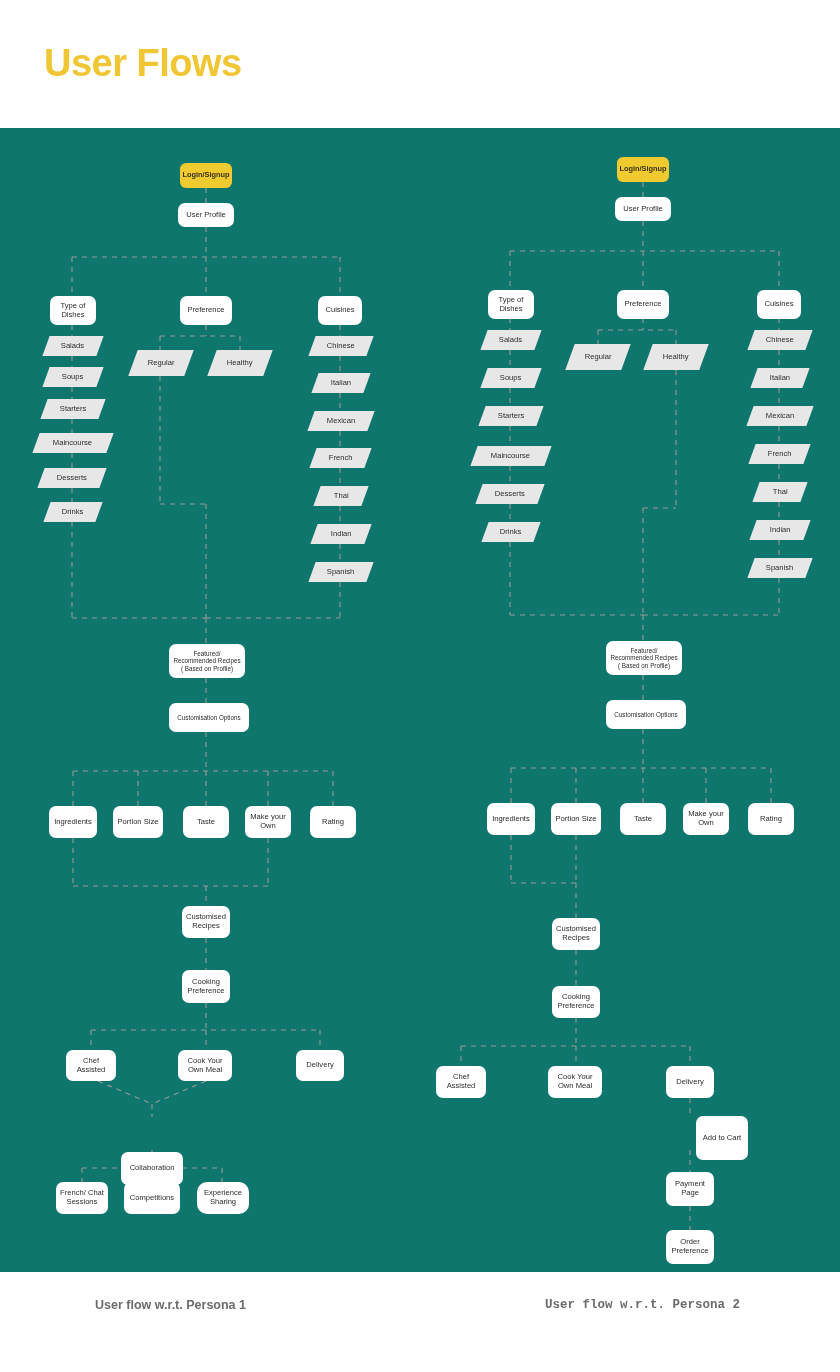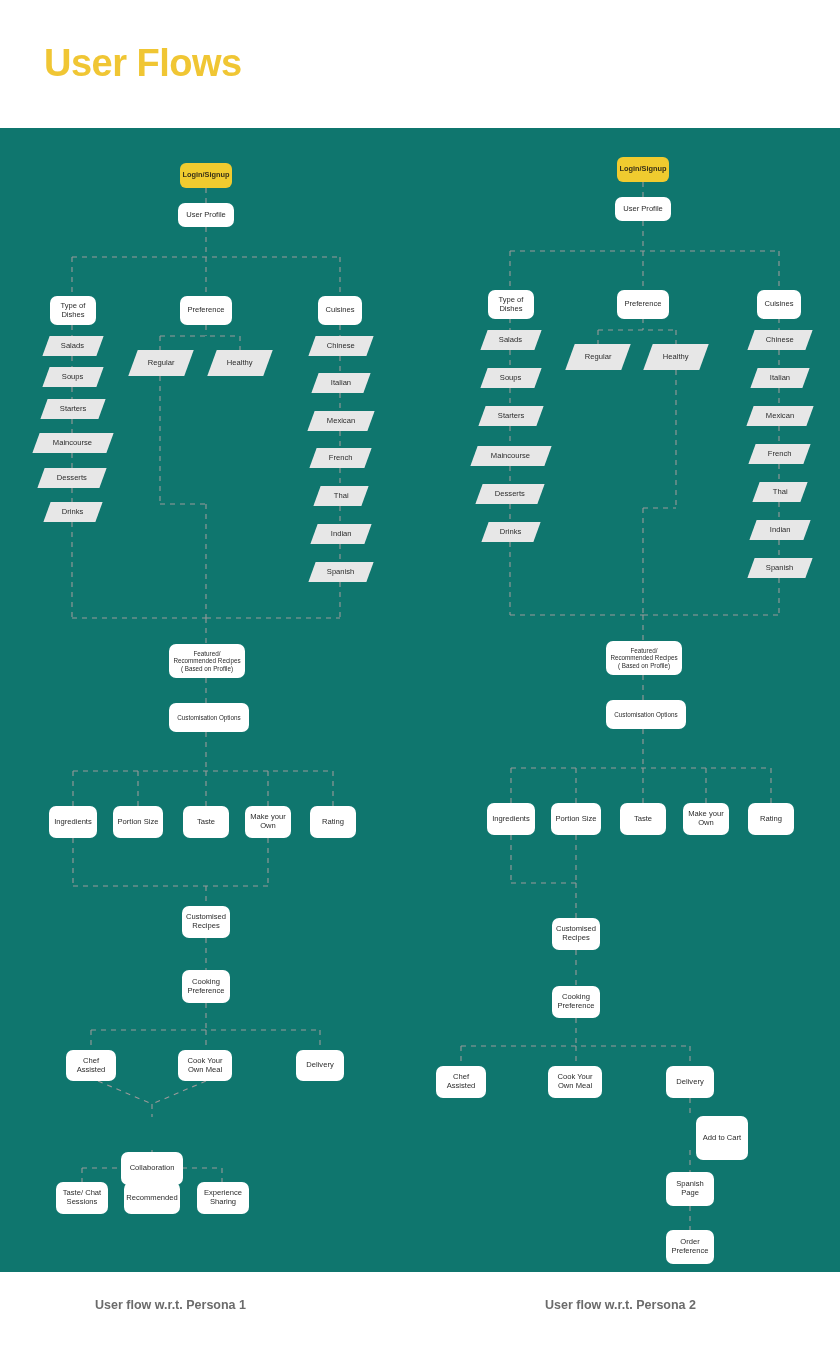--- a/index.html
+++ b/index.html
@@ -45,21 +45,21 @@
   }
   .caption {
     position: absolute;
     top: 26px;
     font-size: 12.5px;
     font-weight: bold;
     color: #6b6b6b;
     white-space: nowrap;
   }
   #caption-1 { left: 80px; }
-  #caption-2 { left: 530px; }
+  #caption-2 { left: 530px; font-family: Liberation Mono, monospace; }
 
   svg#wires {
     position: absolute;
     left: 0; top: 0;
     width: 840px; height: 1144px;
     pointer-events: none;
   }
   svg#wires path, svg#wires line {
     stroke: #9a9a9a;
     stroke-width: 1.1;
@@ -317,23 +317,23 @@
     <div class="node rect" style="left:182px; top:778px; width:48px; height:32px;">Customised Recipes</div>
 
     <div class="node rect" style="left:182px; top:842px; width:48px; height:33px;">Cooking Preference</div>
 
     <div class="node rect" style="left:66px; top:922px; width:50px; height:31px;">Chef Assisted</div>
     <div class="node rect" style="left:178px; top:922px; width:54px; height:31px;">Cook Your Own Meal</div>
     <div class="node rect" style="left:296px; top:922px; width:48px; height:31px;">Delivery</div>
 
     <div class="node rect" style="left:121px; top:989px; width:62px; height:33px;margin-top:35px;">Collaboration</div>
 
-    <div class="node rect" style="left:56px; top:1054px; width:52px; height:32px;">Taste/ Chat Sessions</div>
-    <div class="node rect" style="left:124px; top:1054px; width:56px; height:32px;">Recommended</div>
-    <div class="node rect" style="left:197px; top:1054px; width:52px; height:32px;">Experience Sharing</div>
+    <div class="node rect" style="left:56px; top:1054px; width:52px; height:32px;">French/ Chat Sessions</div>
+    <div class="node rect" style="left:124px; top:1054px; width:56px; height:32px;">Competitions</div>
+    <div class="node rect" style="left:197px; top:1054px; width:52px; height:32px;border-radius:10px;">Experience Sharing</div>
 
     <div class="node start" style="left:617px; top:29px; width:52px; height:25px;">Login/Signup</div>
 
     <div class="node rect" style="left:615px; top:69px; width:56px; height:24px;">User Profile</div>
 
     <div class="node rect" style="left:488px; top:162px; width:46px; height:29px; white-space:pre-line;">Type of
 Dishes</div>
 
     <div class="node rect" style="left:617px; top:162px; width:52px; height:29px;">Preference</div>
 
@@ -399,21 +399,21 @@
 
     <div class="node rect" style="left:552px; top:790px; width:48px; height:32px;">Customised Recipes</div>
 
     <div class="node rect" style="left:552px; top:858px; width:48px; height:32px;">Cooking Preference</div>
 
     <div class="node rect" style="left:436px; top:938px; width:50px; height:32px;">Chef Assisted</div>
     <div class="node rect" style="left:548px; top:938px; width:54px; height:32px;">Cook Your Own Meal</div>
     <div class="node rect" style="left:666px; top:938px; width:48px; height:32px;">Delivery</div>
 
     <div class="node rect" style="left:680px; top:988px; width:52px; height:44px;margin-left:16px;">Add to Cart</div>
-    <div class="node rect" style="left:666px; top:1044px; width:48px; height:34px;">Spanish Page</div>
+    <div class="node rect" style="left:666px; top:1044px; width:48px; height:34px;">Payment Page</div>
     <div class="node rect" style="left:666px; top:1102px; width:48px; height:34px;">Order Preference</div>
 
   </div>
 
   <div id="footer">
     <div class="caption" id="caption-1">User flow w.r.t. Persona 1</div>
     <div class="caption" id="caption-2">User flow w.r.t. Persona 2</div>
   </div>
 
 </div>

